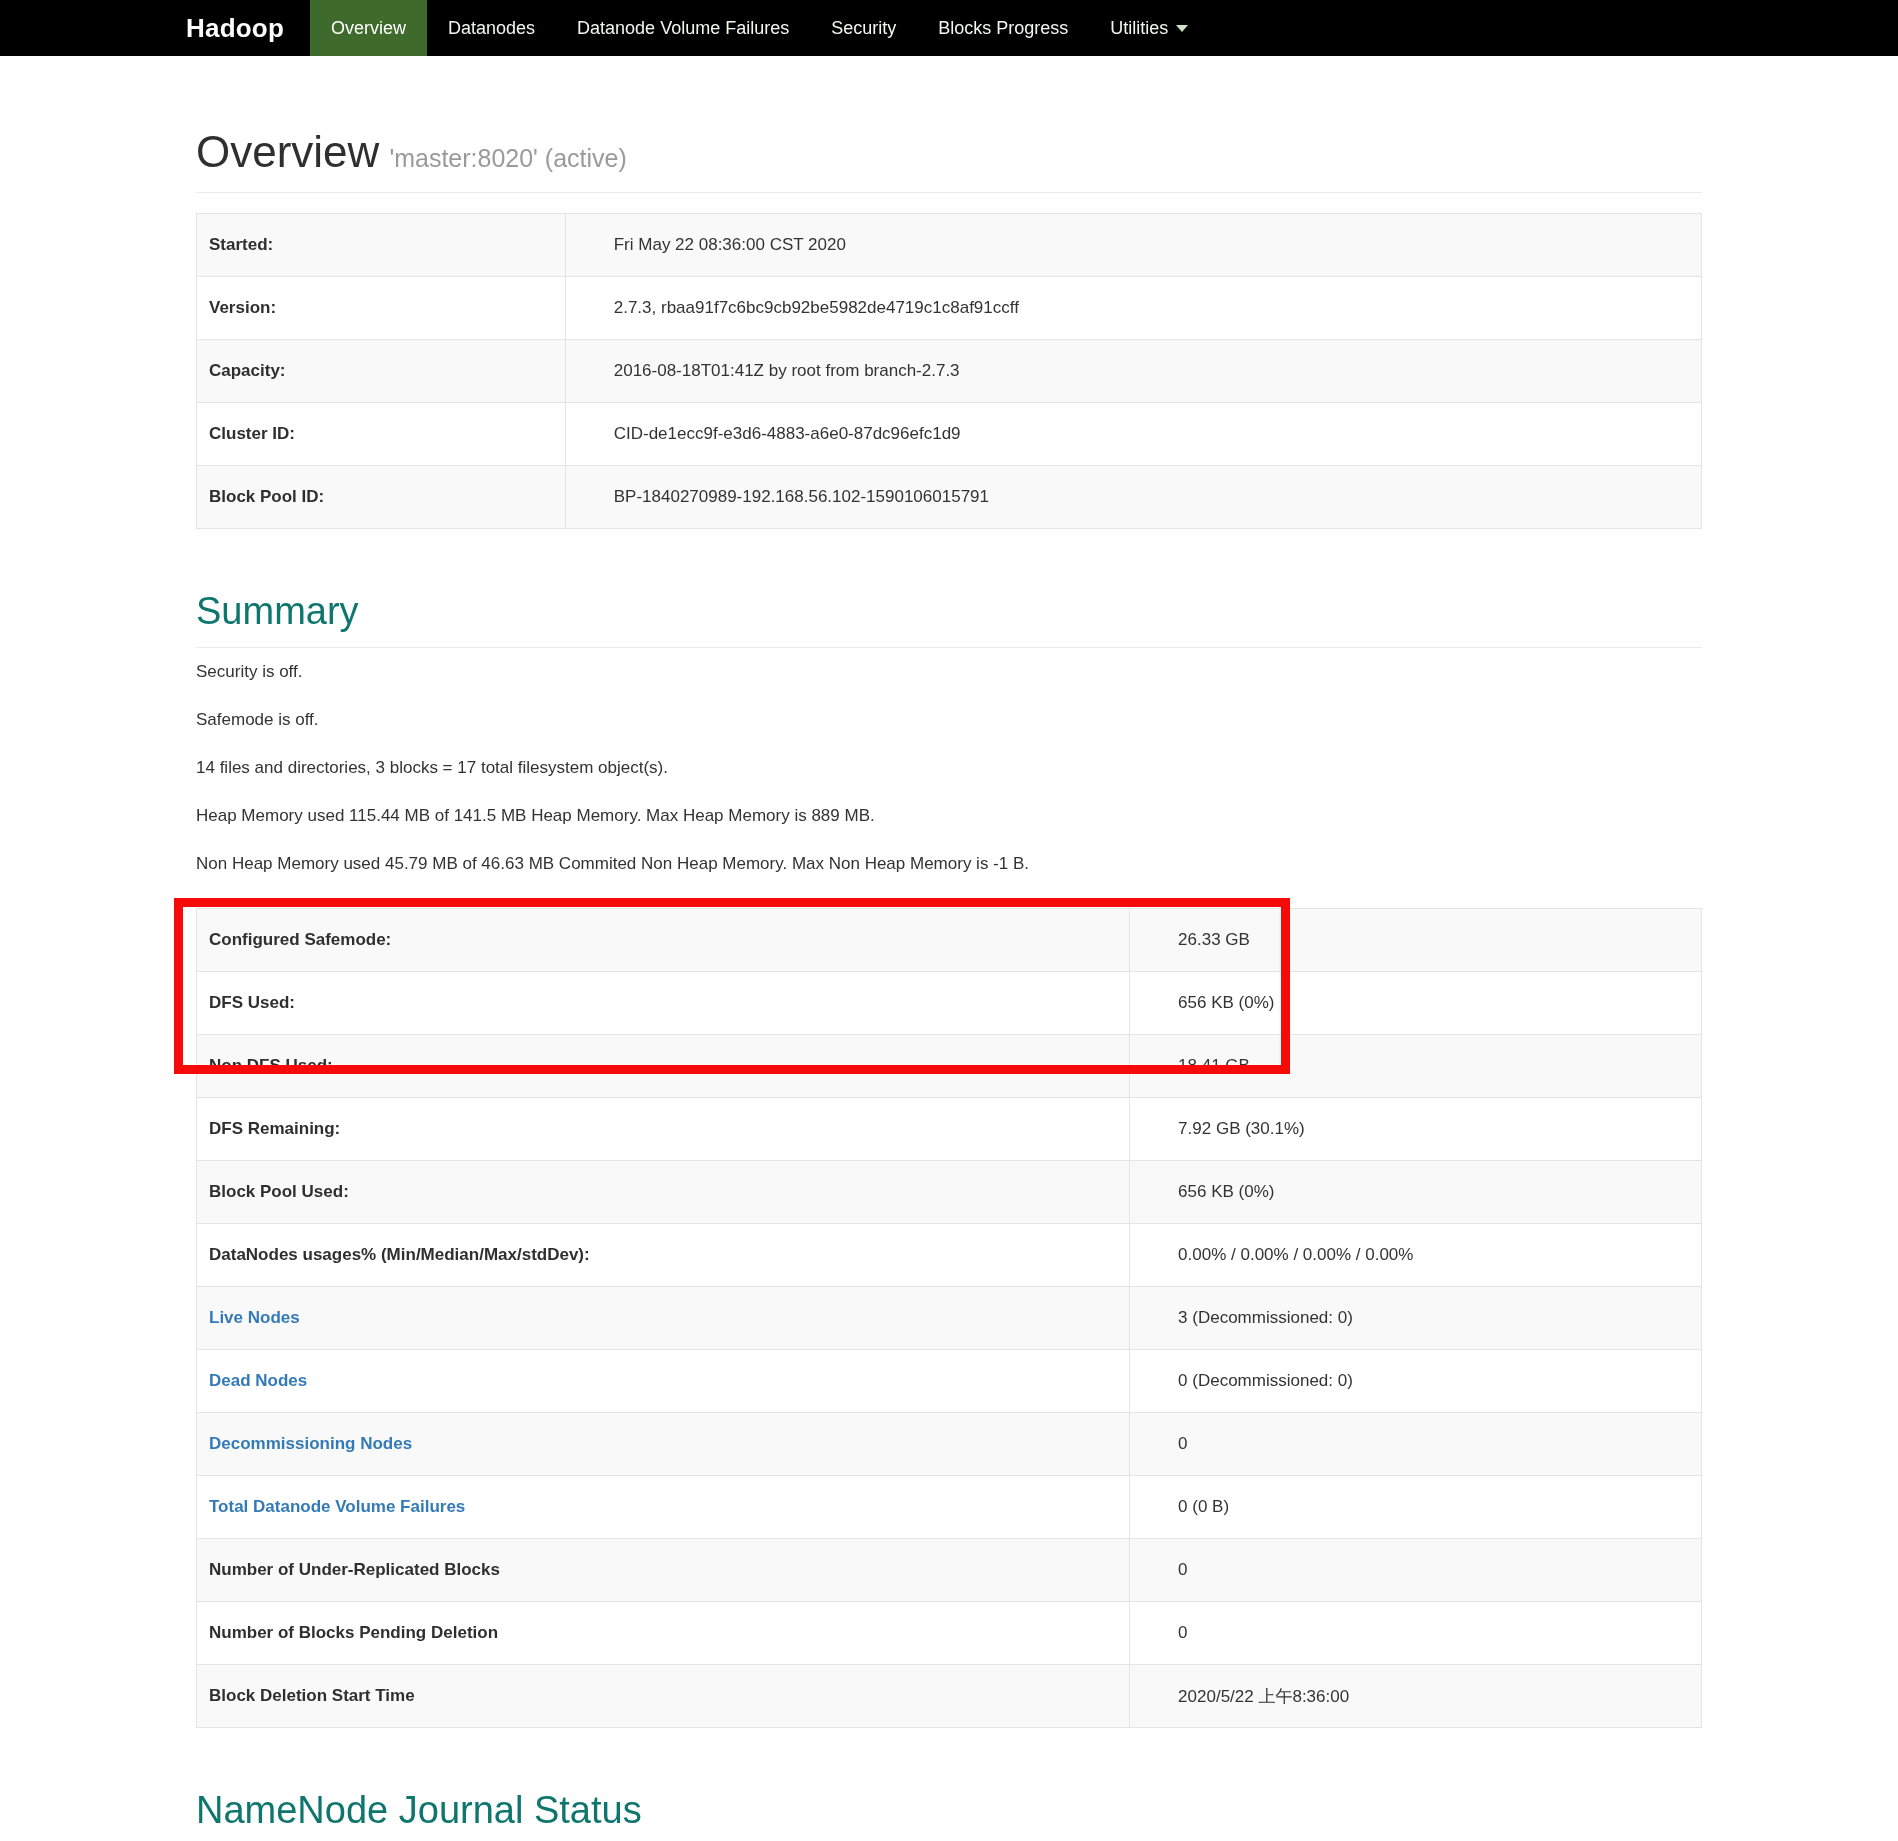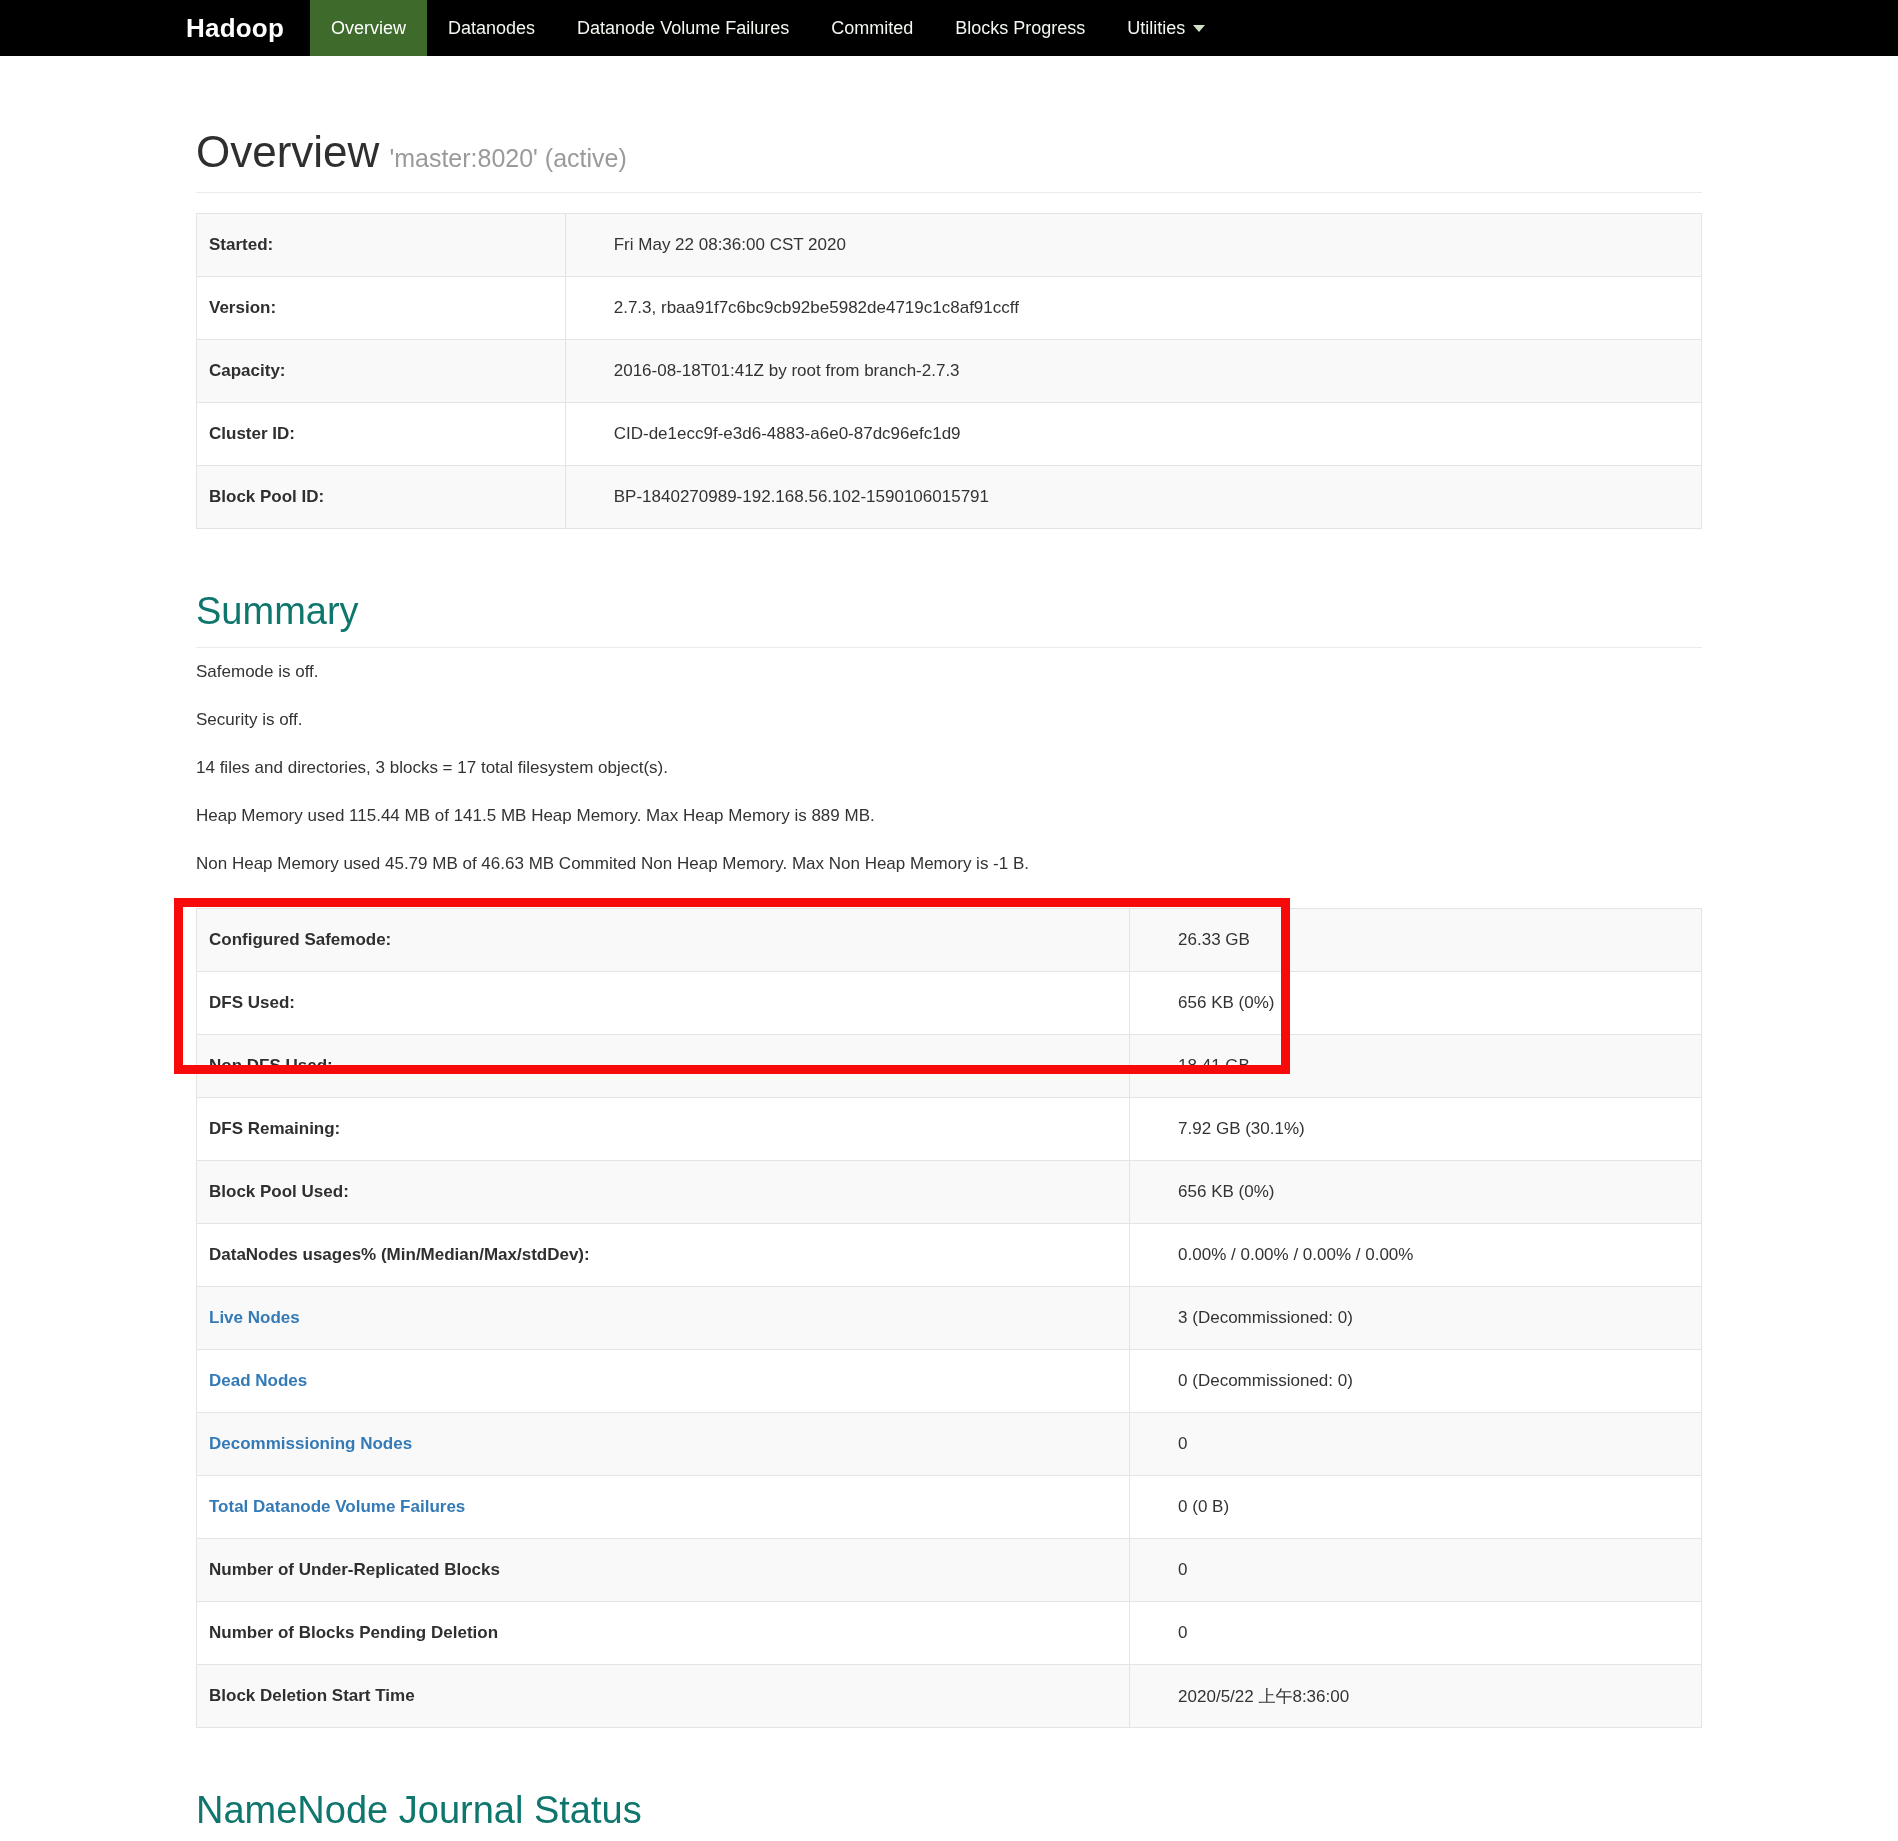--- a/index.html
+++ b/index.html
@@ -159,21 +159,21 @@
   }
 </style>
 </head>
 <body>
 
 <div class="navbar">
   <a class="brand" href="#">Hadoop</a>
   <a class="nav-item active" href="#">Overview</a>
   <a class="nav-item" href="#">Datanodes</a>
   <a class="nav-item" href="#">Datanode Volume Failures</a>
-  <a class="nav-item" href="#">Commited</a>
+  <a class="nav-item" href="#">Security</a>
   <a class="nav-item" href="#">Blocks Progress</a>
   <a class="nav-item" href="#">
       <span>Utilities</span>
       <span class="caret"></span>
     </a>
 </div>
 
 <div class="container">
 
   <h1 class="page-title">
@@ -209,22 +209,22 @@
       </tr>
     </tbody>
   </table>
 
   <div class="spacer-lg"></div>
 
   <h2 class="section">Summary</h2>
   <hr class="rule">
 
   <div class="summary-lines">
+    <p>Security is off.</p>
     <p>Safemode is off.</p>
-    <p>Security is off.</p>
     <p>14 files and directories, 3 blocks = 17 total filesystem object(s).</p>
     <p>Heap Memory used 115.44 MB of 141.5 MB Heap Memory. Max Heap Memory is 889 MB.</p>
     <p>Non Heap Memory used 45.79 MB of 46.63 MB Commited Non Heap Memory. Max Non Heap Memory is -1 B.</p>
   </div>
 
   <table class="info summary-table">
     <colgroup>
         <col class="c1">
         <col class="c2">
       </colgroup>

